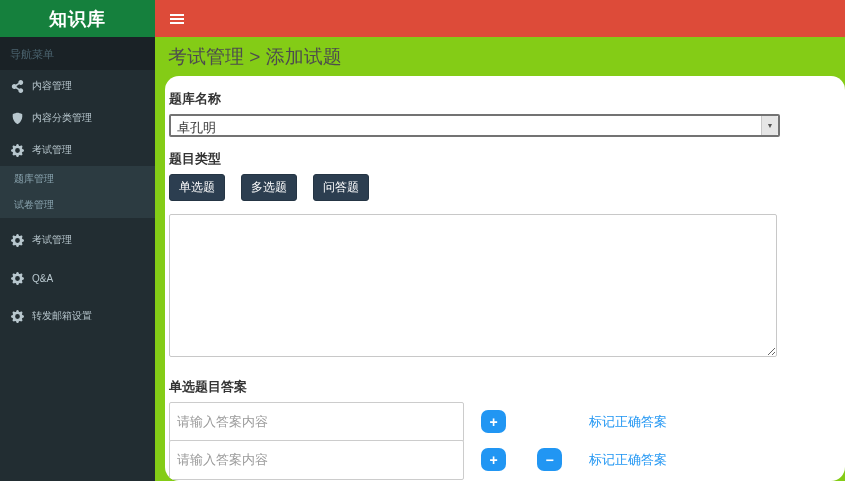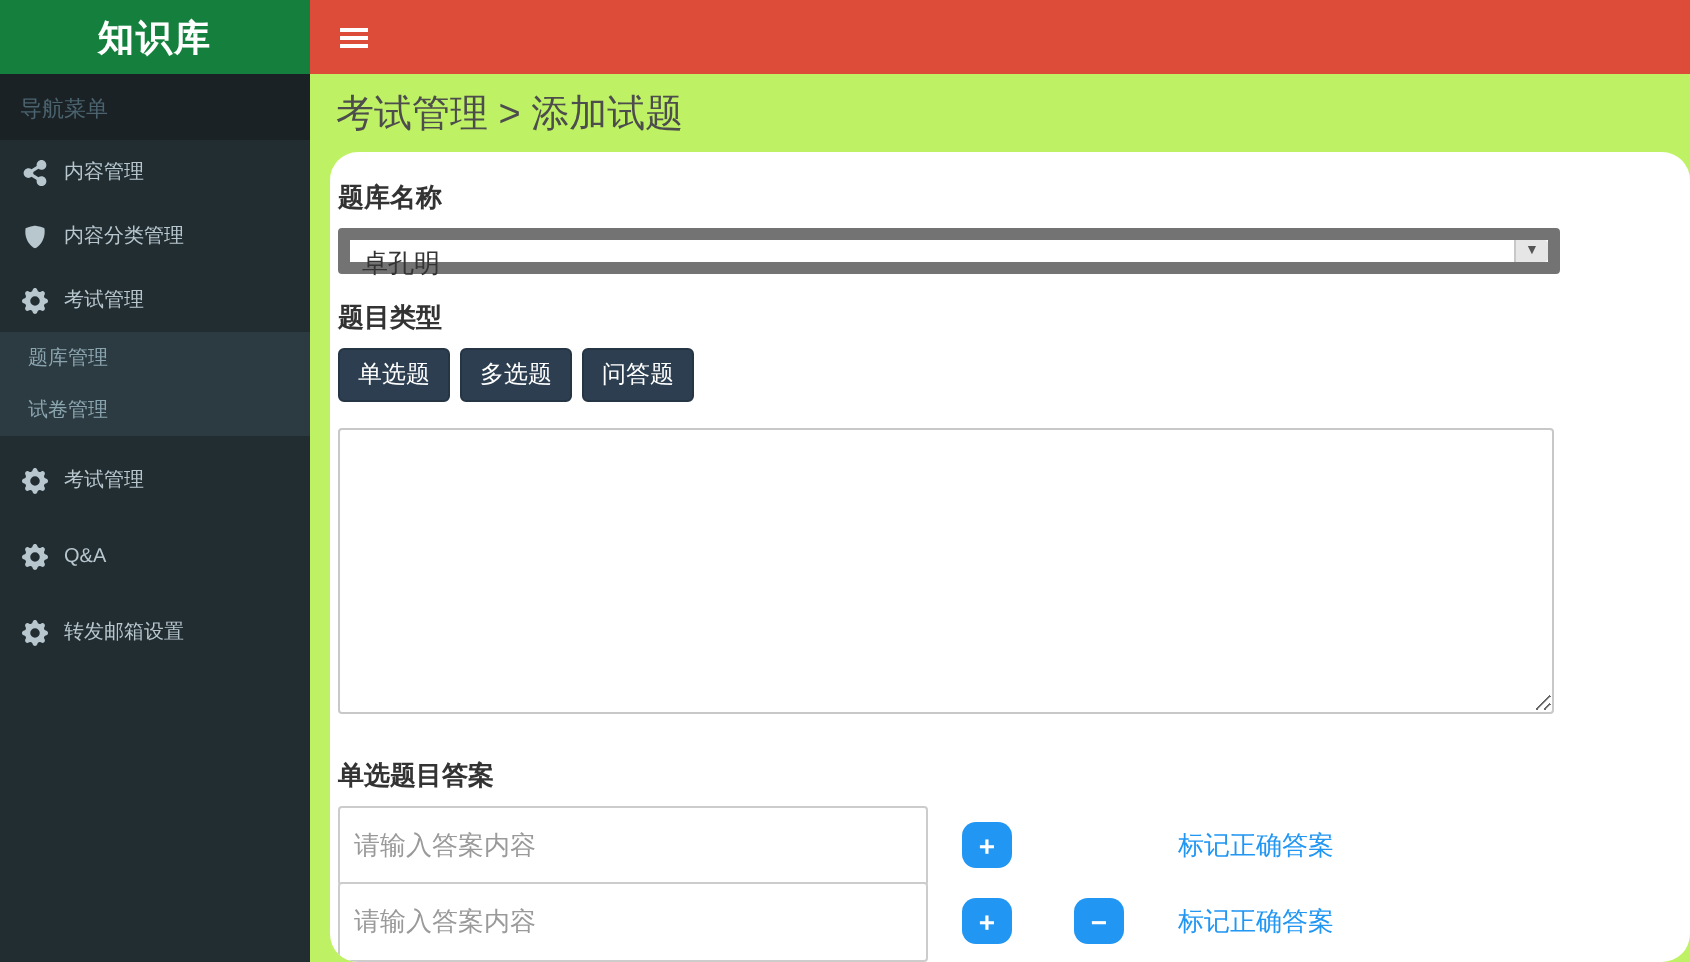--- a/index.html
+++ b/index.html
@@ -19,37 +19,37 @@
   .sidebar { position:absolute; top:37px; left:0; width:155px; bottom:0; background:#222d32; }
   .sidebar-header { color:#4b646f; font-size:11px; padding:10px 10px 8px 10px; background:#1a2226; }
   .menu-item { display:flex; align-items:center; gap:8px; color:#b8c7ce; font-size:10px;
                padding:9px 10px; cursor:pointer; }
   .menu-item .micon { width:14px; height:14px; flex:0 0 14px; display:inline-flex; align-items:center; justify-content:center; color:#b8c7ce; }
   .micon svg { width:13px; height:13px; fill:currentColor; }
   .submenu { background:#2c3b41; }
   .submenu .menu-item { color:#8aa4af; font-size:10px; padding:6px 10px 6px 14px; }
 
   
-  .content-wrapper { position:absolute; top:37px; left:155px; right:0; bottom:0; background:#bef264; }
+  .content-wrapper { position:absolute; top:37px; left:155px; right:0; bottom:0; background:#84cc16; }
   .content-header { height:39px; display:flex; align-items:center; padding-left:13px; }
   .breadcrumb { font-size:19px; color:#4d4d4d; }
   .box { position:absolute; top:39px; left:10px; right:0; bottom:0; background:#fff; padding:14px 0 0 4px; overflow:hidden;border-radius:14px; }
 
   .form-label { font-size:13px; font-weight:bold; color:#333; margin-bottom:6px; }
   .form-group { margin-bottom:13px; }
 
   
-  .select-wrap { width:611px; height:23px; border:6px solid #737373; border-radius:2px; background:#fff;
+  .select-wrap { width:611px; height:23px; border:2px solid #737373; border-radius:2px; background:#fff;
                  display:flex; align-items:stretch; cursor:pointer; }
   .select-value { flex:1; font-size:13px; color:#333; padding:3px 6px; }
   .select-caret { width:17px; background:#e6e6e6; border-left:1px solid #c8c8c8; border-radius:0 2px 2px 0;
                   display:flex; align-items:center; justify-content:center; color:#555; font-size:7px; }
 
   
-  .type-buttons { display:flex; gap:5px; }
+  .type-buttons { display:flex; gap:16px; }
   .type-btn { background:#2c3e50; color:#fff; border:1px solid #253544; border-radius:3px;
               font-size:12px; padding:4px 9px; cursor:pointer; font-family:inherit; }
 
   
   .title-textarea { width:608px; height:143px; border:1px solid #c8c8c8; border-radius:2px;
                     resize:both; font-size:13px; padding:4px 6px; font-family:inherit; color:#333; }
 
   .answers-label { margin-top:17px; margin-bottom:14px; }
 
   

